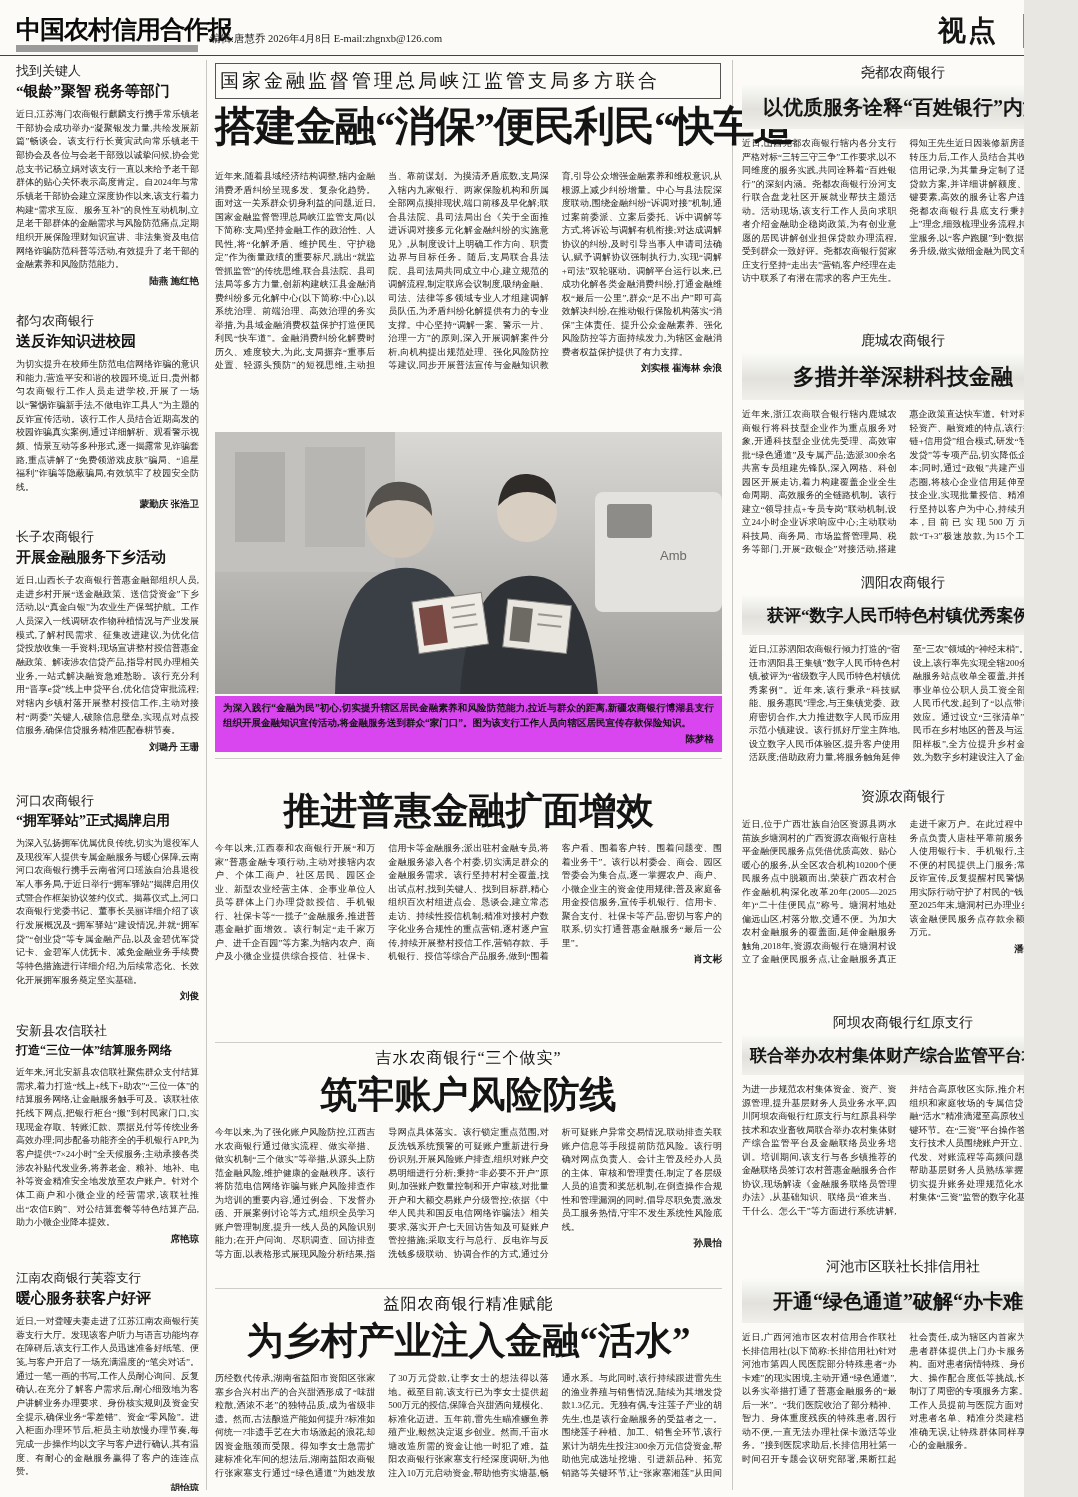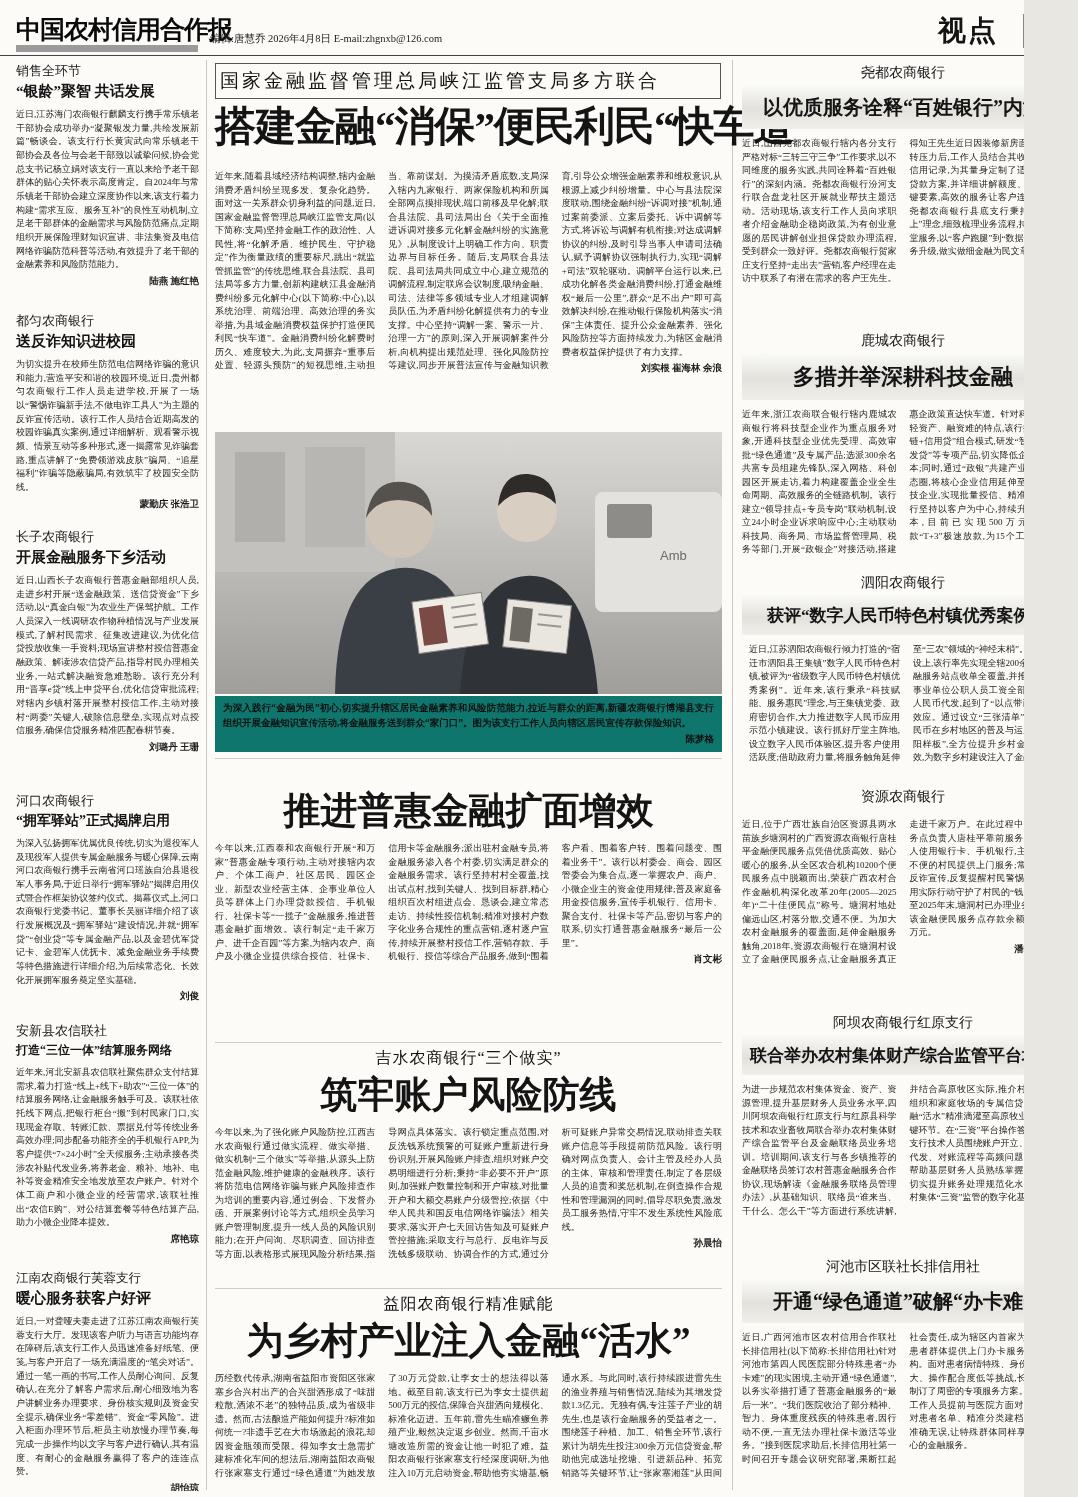--- a/index.html
+++ b/index.html
@@ -24,21 +24,21 @@
   .art-body{font-size:9px;line-height:1.52;text-align:justify;color:#1c1c1c;overflow:hidden;}
   .byline{display:block;text-align:right;font-weight:700;margin-top:2px;font-size:9.5px;}
   
   .kicker-box{position:absolute;left:215px;top:63px;width:496px;border:1px solid #555;
               padding:4px 4px;text-align:left;font-size:19px;letter-spacing:3px;}
   .main-headline{position:absolute;left:215px;top:99px;width:506px;text-align:center;
                  font-size:41px;font-weight:900;letter-spacing:-1px;white-space:nowrap;}
   .mid-body{position:absolute;left:215px;width:507px;column-count:3;column-gap:13px;
             font-size:9px;line-height:1.5;text-align:justify;color:#1c1c1c;overflow:hidden;}
   .photo-wrap{position:absolute;left:215px;top:432px;width:507px;height:262px;background:#b9b7b2;}
-  .caption{position:absolute;left:215px;top:696px;width:491px;background:#0f766e;padding:5px 8px;
+  .caption{position:absolute;left:215px;top:696px;width:491px;background:#d946ef;padding:5px 8px;
            font-size:9.5px;font-weight:600;line-height:1.55;text-align:justify;color:#111;}
   .caption .byline{font-size:9.5px;}
   .mid-rule{position:absolute;left:215px;width:507px;height:1px;background:#cfcdc7;}
   .mid-kicker{position:absolute;left:215px;width:507px;text-align:center;font-size:16px;letter-spacing:1px;}
   .mid-headline{position:absolute;left:215px;width:507px;text-align:center;font-size:37px;
                 font-weight:900;letter-spacing:0;white-space:nowrap;}
   
   .r-art{position:absolute;left:742px;width:322px;}
   .r-org{text-align:center;font-size:14px;margin-bottom:3px;}
   .r-title{text-align:center;font-weight:700;font-size:22px;padding:9px 2px 8px 2px;white-space:nowrap;
@@ -58,22 +58,22 @@
   <div class="edit-line">编辑:唐慧乔  2026年4月8日  E-mail:zhgnxb@126.com</div>
   <div class="section-name">视点</div>
   <div class="sec-divider"></div>
   <div class="page-num">3</div>
   <div class="header-rule"></div>
 
   <div class="vrule" style="left:206px;"></div>
   <div class="vrule" style="left:732px;"></div>
 
   <div class="art" style="top:62px;height:246px;">
-    <div class="art-org">销售全环节</div>
-    <h3 class="art-title">“银龄”聚智 共话发展</h3>
+    <div class="art-org">找到关键人</div>
+    <h3 class="art-title">“银龄”聚智 税务等部门</h3>
     <div class="art-body" style="height:200px;">
       <span>近日,江苏海门农商银行麒麟支行携手常乐镇老干部协会成功举办“凝聚银发力量,共绘发展新篇”畅谈会。该支行行长黄寅武向常乐镇老干部协会及各位与会老干部致以诚挚问候,协会党总支书记杨立娟对该支行一直以来给予老干部群体的贴心关怀表示高度肯定。自2024年与常乐镇老干部协会建立深度协作以来,该支行着力构建“需求互应、服务互补”的良性互动机制,立足老干部群体的金融需求与风险防范痛点,定期组织开展保险理财知识宣讲、非法集资及电信网络诈骗防范科普等活动,有效提升了老干部的金融素养和风险防范能力。</span>
       <span class="byline">陆燕 施红艳</span>
     </div>
   </div>
 
   <div class="art" style="top:528px;height:260px;">
     <div class="art-org">长子农商银行</div>
     <h3 class="art-title">开展金融服务下乡活动</h3>
     <div class="art-body" style="height:214px;">

